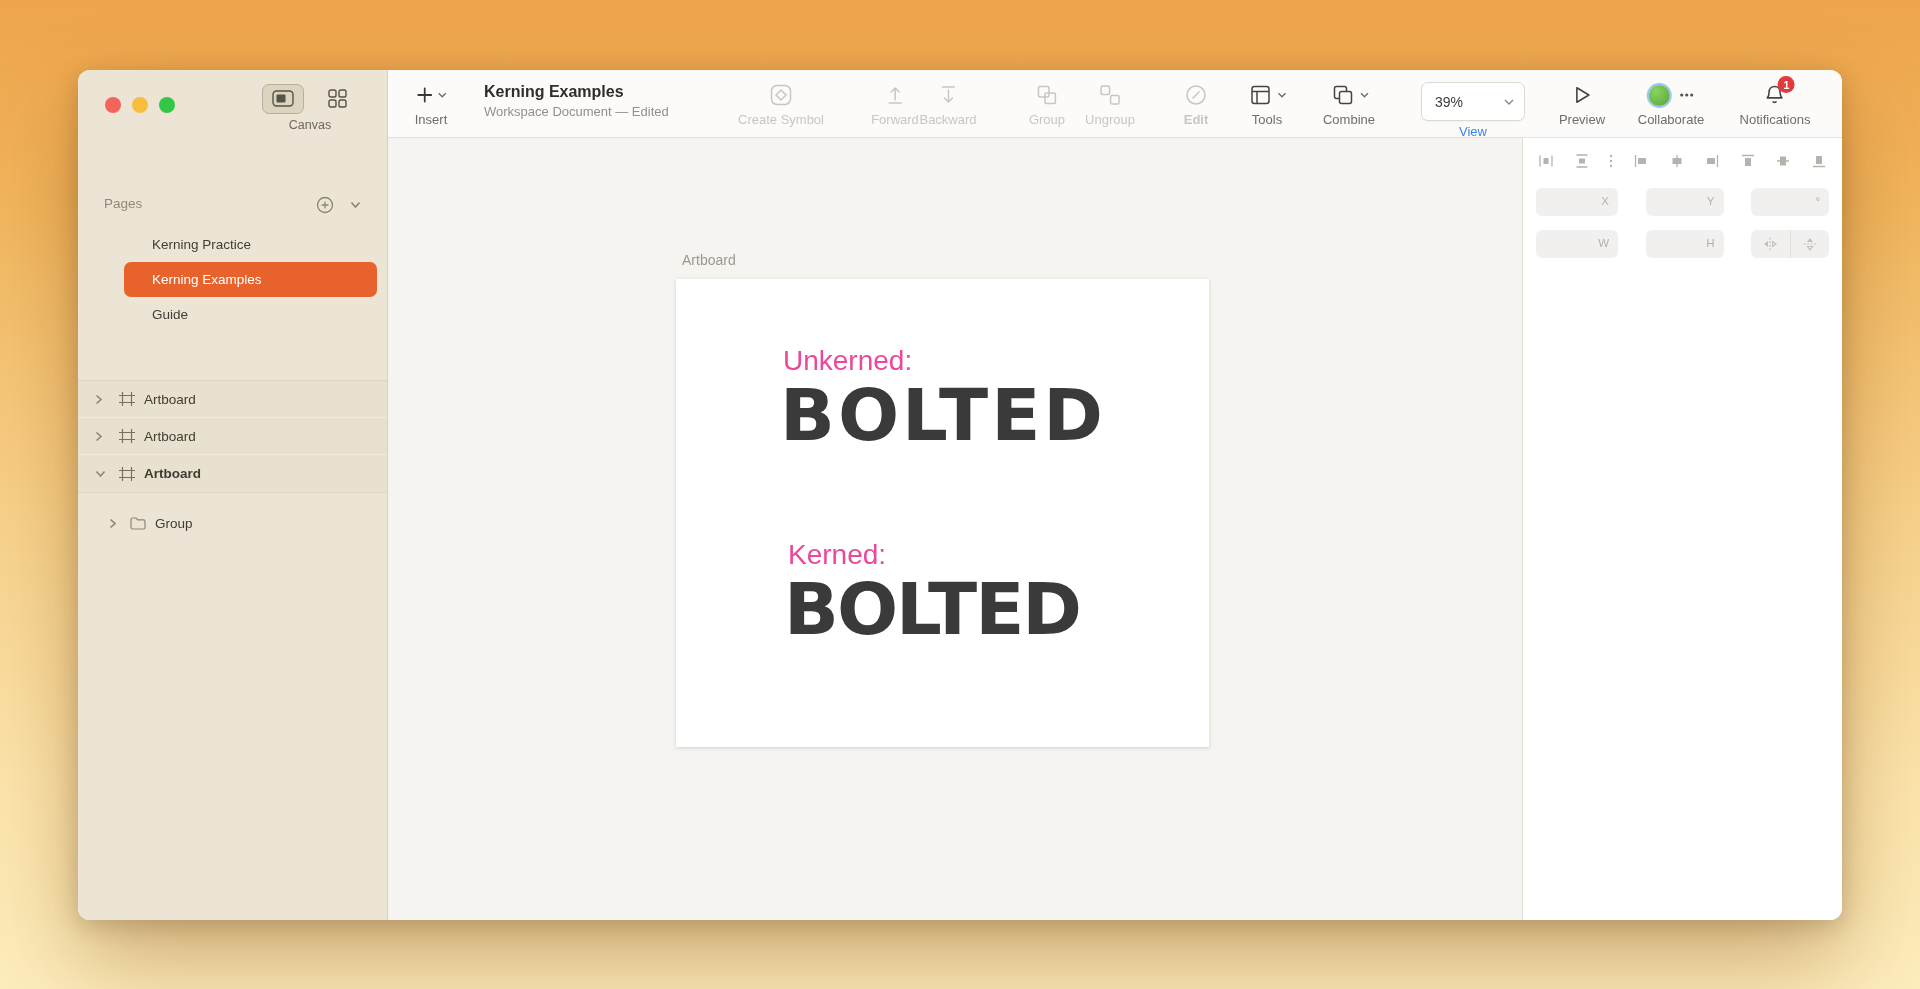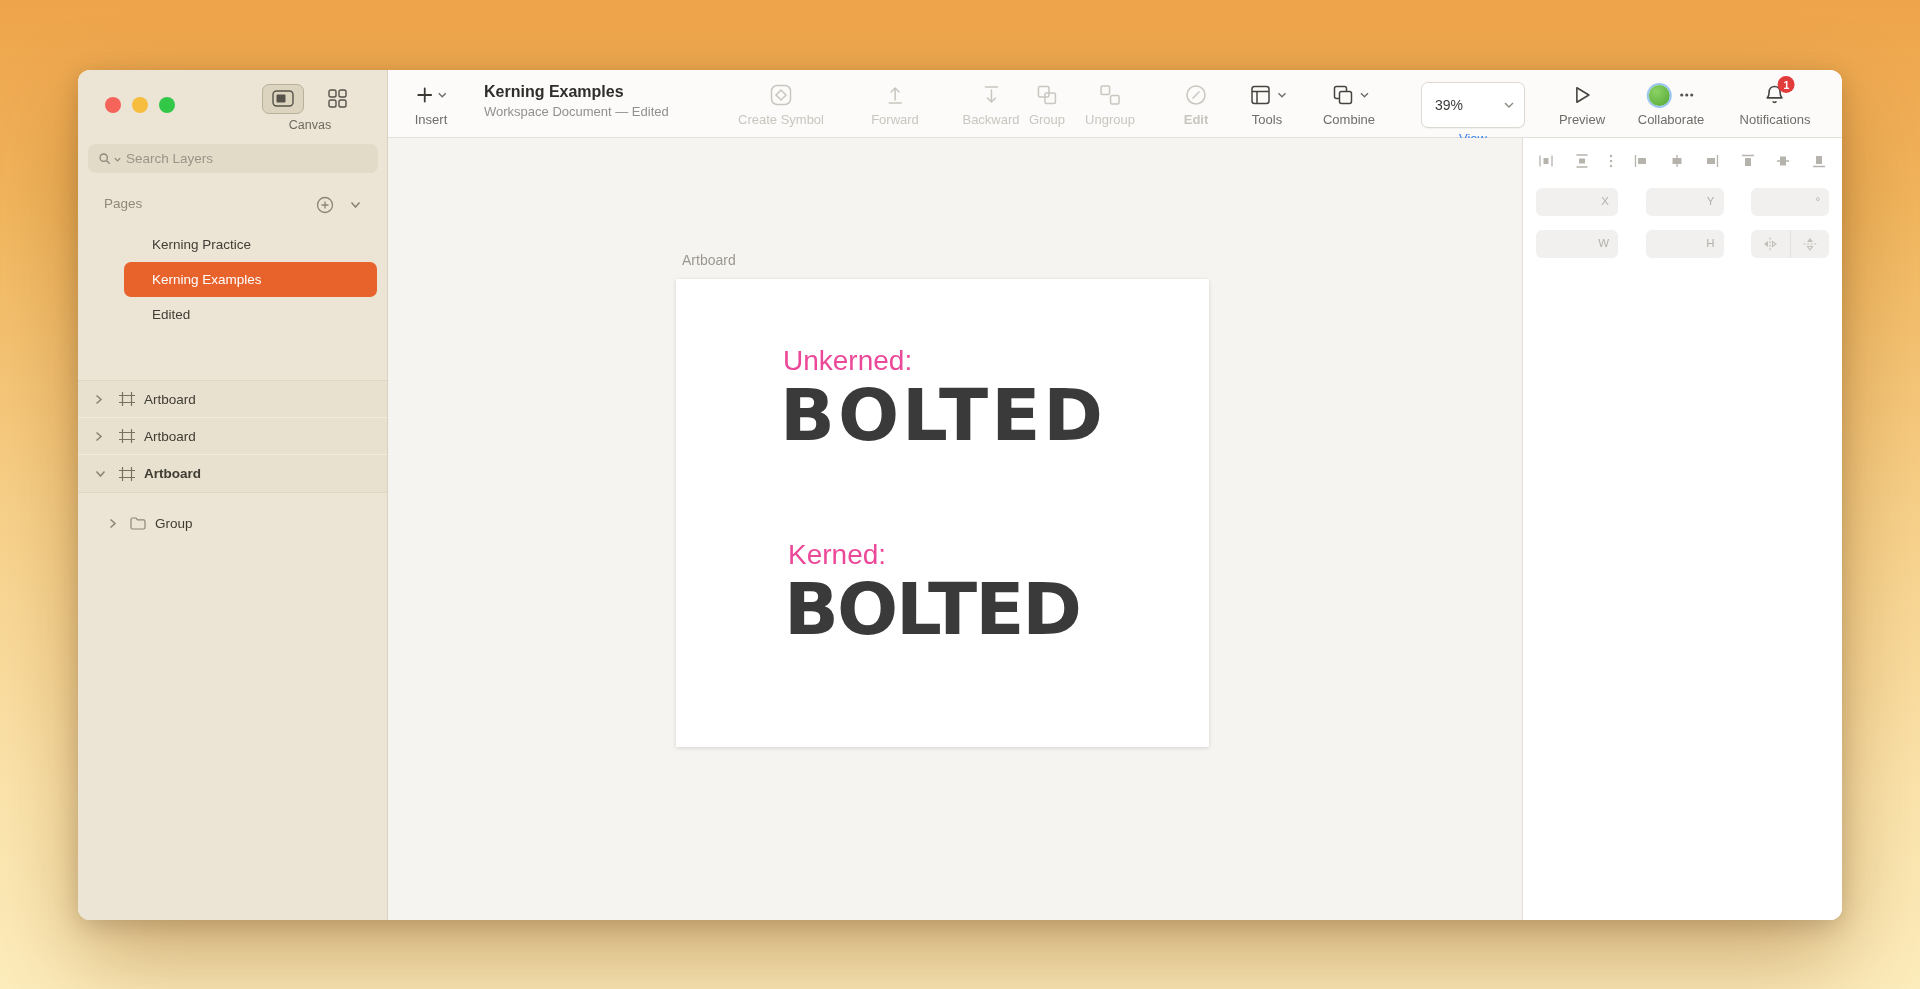--- a/index.html
+++ b/index.html
@@ -67,21 +67,21 @@
   .tb-btn .ico { height:30px; display:flex; align-items:center; gap:4px; position:relative; }
   .tb-btn .lbl { font-size:13px; color:#6f6d67; white-space:nowrap; }
   .tb-btn.disabled { color:#c9c6bf; }
   .tb-btn.disabled .lbl { color:#c9c6bf; }
 
   .doc-title { position:absolute; left:96px; top:13px; }
   .doc-title .t { font-size:16px; font-weight:700; color:#2f2e2b; }
   .doc-title .s { margin-top:3px; font-size:13px; color:#91908b; }
 
   .view-ctl { position:absolute; left:1033px; top:12px; width:104px; text-align:center; }
-  .zoom-dd { width:104px; height:46px; background:#fff; border:1px solid #dcd9d3; border-radius:7px;
+  .zoom-dd { width:104px; height:39px; background:#fff; border:1px solid #dcd9d3; border-radius:7px;
     display:flex; align-items:center; padding:0 10px 0 13px; box-shadow:0 1px 1px rgba(0,0,0,.04); }
   .zoom-dd .z { font-size:14px; color:#3c3b38; flex:1; text-align:left; }
   .zoom-dd .c { color:#8a8881; display:flex; }
   .view-ctl .lbl { display:block; margin-top:3px; font-size:13px; color:#3b82f6; }
 
   .avatar { width:21px; height:21px; border-radius:50%; background:radial-gradient(circle at 35% 30%, #8bd264, #55a637);
     box-shadow:0 0 0 2px rgba(120,180,240,.75); }
   .collab-dots { display:flex; margin-left:6px; color:#56544e; }
 
   .badge { position:absolute; top:-4px; right:-8px; min-width:17px; height:17px; border-radius:9px; background:#e23b3b;
@@ -151,36 +151,20 @@
                   <rect x="11" y="1" width="7" height="7" rx="1.8"></rect>
                   <rect x="1" y="11" width="7" height="7" rx="1.8"></rect>
                   <rect x="11" y="11" width="7" height="7" rx="1.8"></rect>
                 </svg>
             </span>
           </span>
         </div>
         <span class="vt-label">Canvas</span>
       </div>
 
-      <div class="search-field">
-        <span class="search-icons">
-          <span>
-            <svg width="14" height="14" viewBox="0 0 16 16">
-                <circle cx="6.5" cy="6.5" r="4.2" fill="none" stroke="currentColor" stroke-width="1.5"></circle>
-                <line x1="9.7" y1="9.7" x2="13.4" y2="13.4" stroke="currentColor" stroke-width="1.5"></line>
-              </svg>
-          </span>
-          <span>
-            <svg width="7" height="5" viewBox="0 0 9 6">
-                <path d="M1 1.2l3.5 3.5L8 1.2" stroke="currentColor" stroke-width="1.6" fill="none"></path>
-              </svg>
-          </span>
-        </span>
-        <input type="text" placeholder="Search Layers" style="">
-      </div>
 
       <div class="pages-header">
         <span class="hdr-lbl">Pages</span>
         <span class="ph-add">
           <svg width="18" height="18" viewBox="0 0 18 18" fill="none" stroke="currentColor" stroke-width="1.3">
               <circle cx="9" cy="9" r="7.5"></circle>
               <path d="M9 5.5v7M5.5 9h7"></path>
             </svg>
         </span>
         <span class="ph-collapse">
@@ -191,21 +175,21 @@
       </div>
 
       <div class="pages-list">
         <div class="page-row">
           <span>Kerning Practice</span>
         </div>
         <div class="page-row selected">
           <span>Kerning Examples</span>
         </div>
         <div class="page-row">
-          <span>Edited</span>
+          <span>Guide</span>
         </div>
       </div>
 
       <div class="artboard-list">
         <div class="layer-row">
           <span class="chev">
             <svg width="8" height="11" viewBox="0 0 8 11">
                 <path d="M1.5 1.5L6 5.5 1.5 9.5" stroke="currentColor" stroke-width="1.6" fill="none"></path>
               </svg>
           </span>
@@ -303,21 +287,21 @@
             <span>
               <svg width="26" height="26" viewBox="0 0 26 26" fill="none" stroke="currentColor" stroke-width="1.5" stroke-linecap="round">
                   <path d="M13 18V6m0 0l-4 4m4-4l4 4"></path>
                   <path d="M7 21h12"></path>
                 </svg>
             </span>
           </span>
           <span class="lbl">Forward</span>
         </div>
 
-        <div class="tb-btn disabled" style="left:603px;">
+        <div class="tb-btn disabled" style="left:560px;">
           <span class="ico">
             <span>
               <svg width="26" height="26" viewBox="0 0 26 26" fill="none" stroke="currentColor" stroke-width="1.5" stroke-linecap="round">
                   <path d="M7 5h12"></path>
                   <path d="M13 8v12m0 0l-4-4m4 4l4-4"></path>
                 </svg>
             </span>
           </span>
           <span class="lbl">Backward</span>
         </div>

